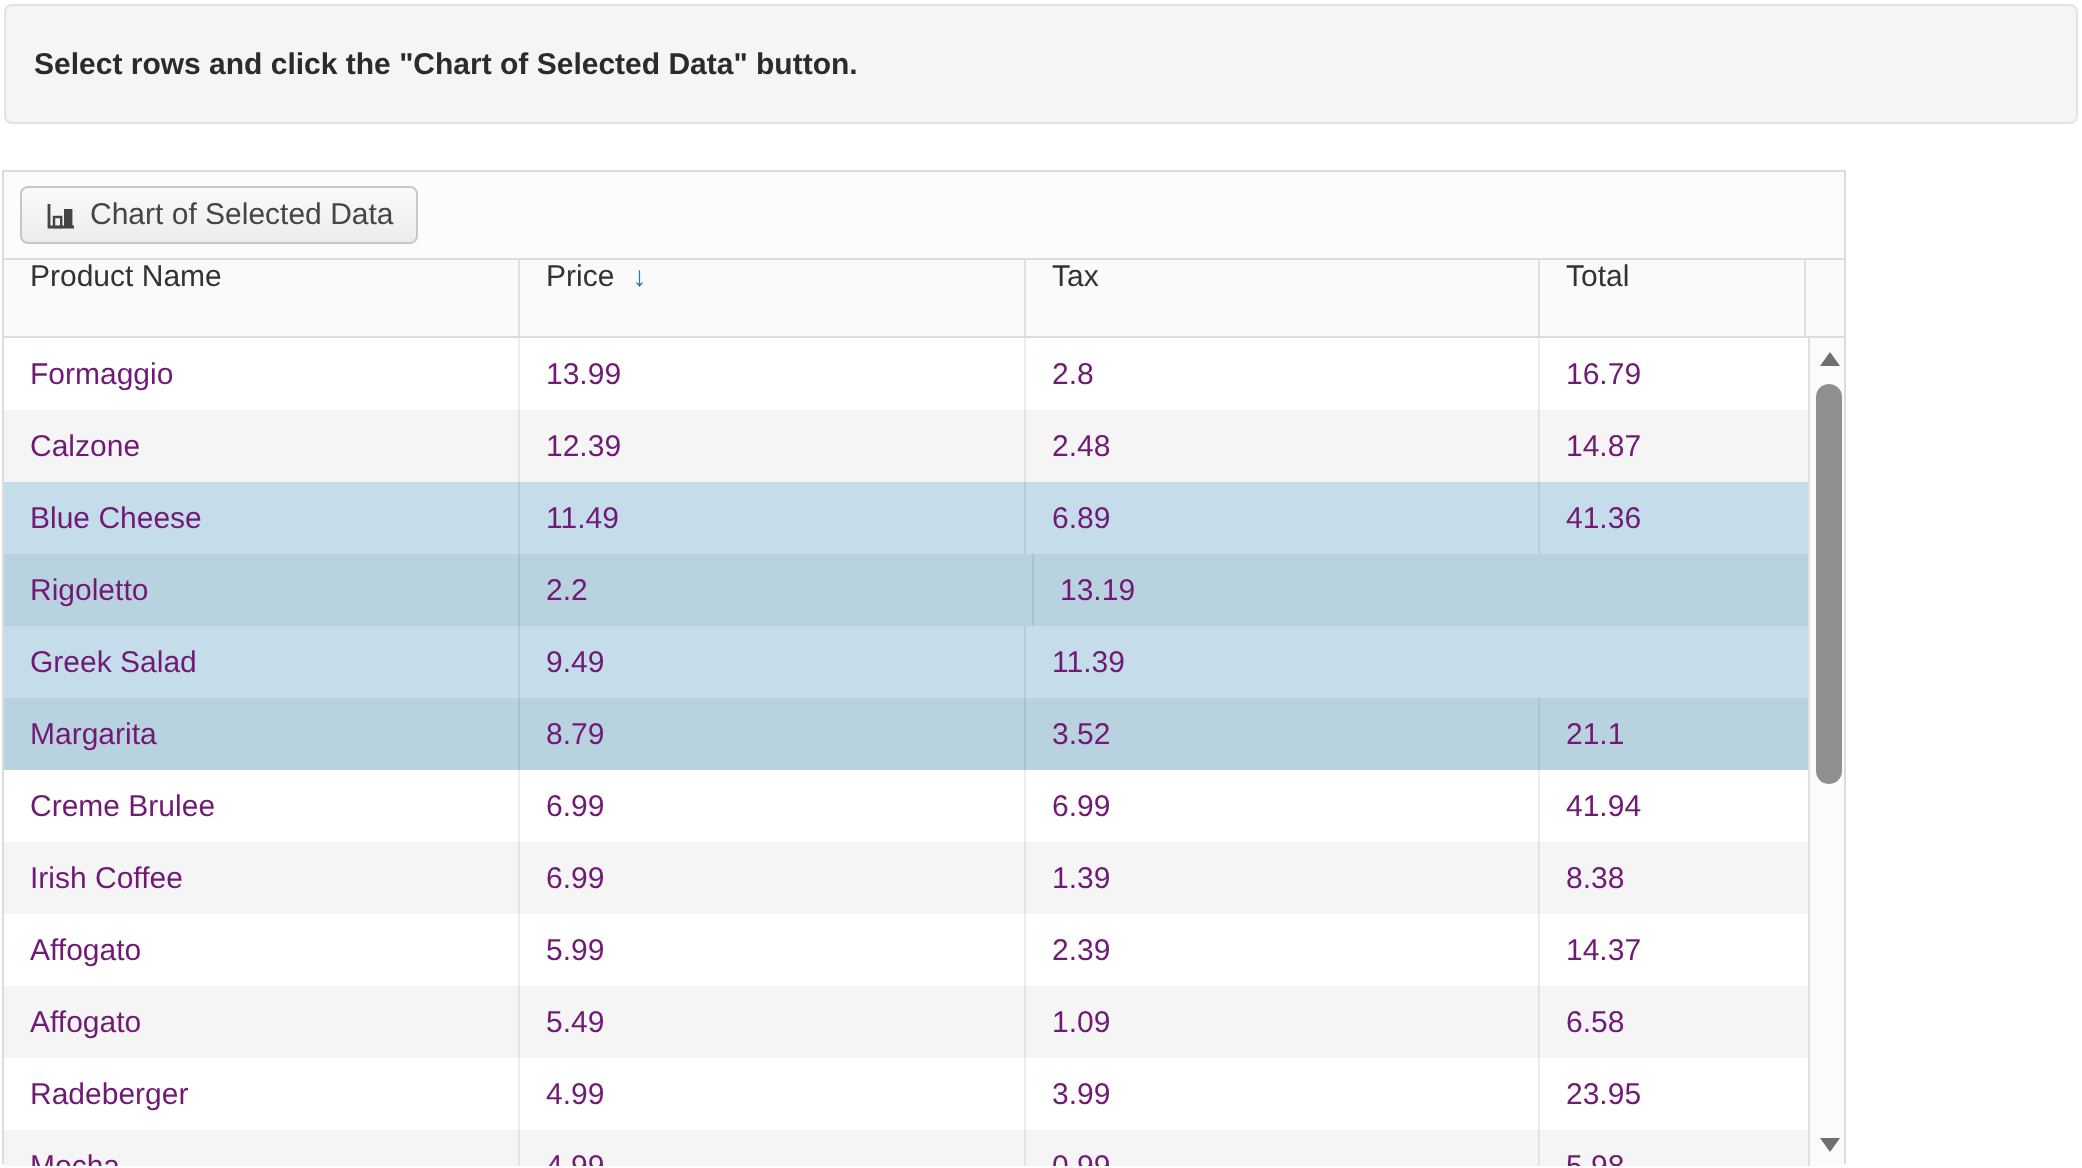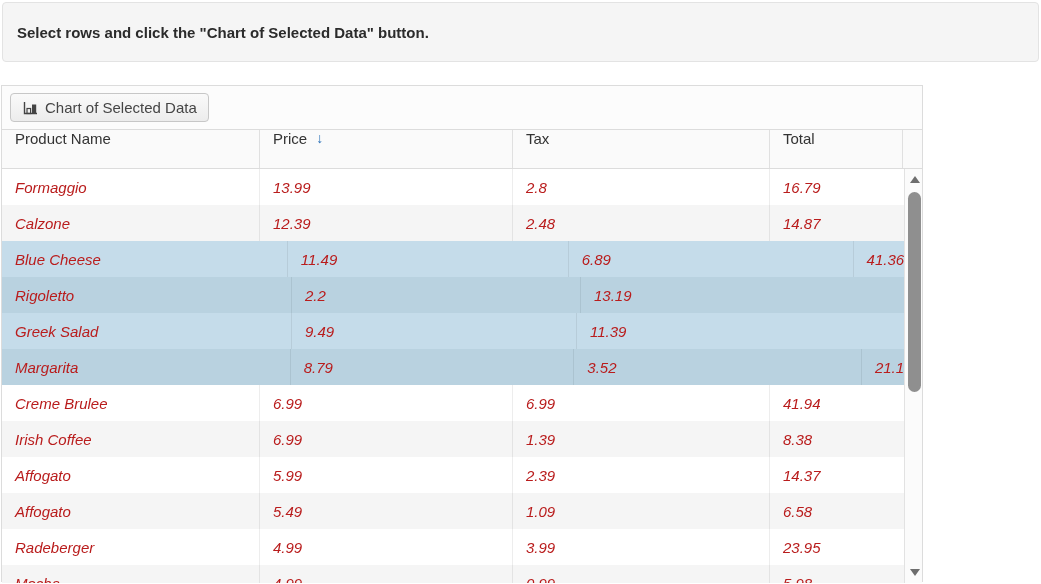--- a/index.html
+++ b/index.html
@@ -47,23 +47,23 @@
   .h-product { width:257px; }
   .h-price   { width:253px; }
   .h-tax     { width:257px; }
   .h-total   { flex:1; }
   .h-spacer  { width:20px; border-left:1px solid #e0e0e0; }
   .sort-arrow { margin-left:9px; font-size:14px; color:var(--sort-arrow,#2c72b8); }
 
   
   .g-body { position:relative; height:414px; display:flex; }
   .rows { width:1017px; overflow:hidden; }
-  .g-row { display:flex; height:36px; background:#fff; color:#b91c1c; font-size:15px; cursor:pointer;font-style:italic; }
+  .g-row { display:flex; height:36px; background:#fff; color:#701a75; font-size:15px; cursor:pointer; }
   .g-row.alt { background:var(--alt-row,#f5f5f5); }
-  .g-row.sel { background:var(--selected-row,#c5dcea);gap:32px; }
+  .g-row.sel { background:var(--selected-row,#c5dcea); }
   .g-row.alt.sel { background:var(--selected-row-alt,#b9d2e0); }
   .g-cell { display:flex; align-items:center; padding-left:13px; height:100%; }
   .g-cell + .g-cell { border-left:1px solid rgba(0,0,0,0.07); }
   .c-product { width:257px; }
   .c-price   { width:253px; }
   .c-tax     { width:257px; }
   .c-total   { flex:1; }
 
   
   .vscroll {

